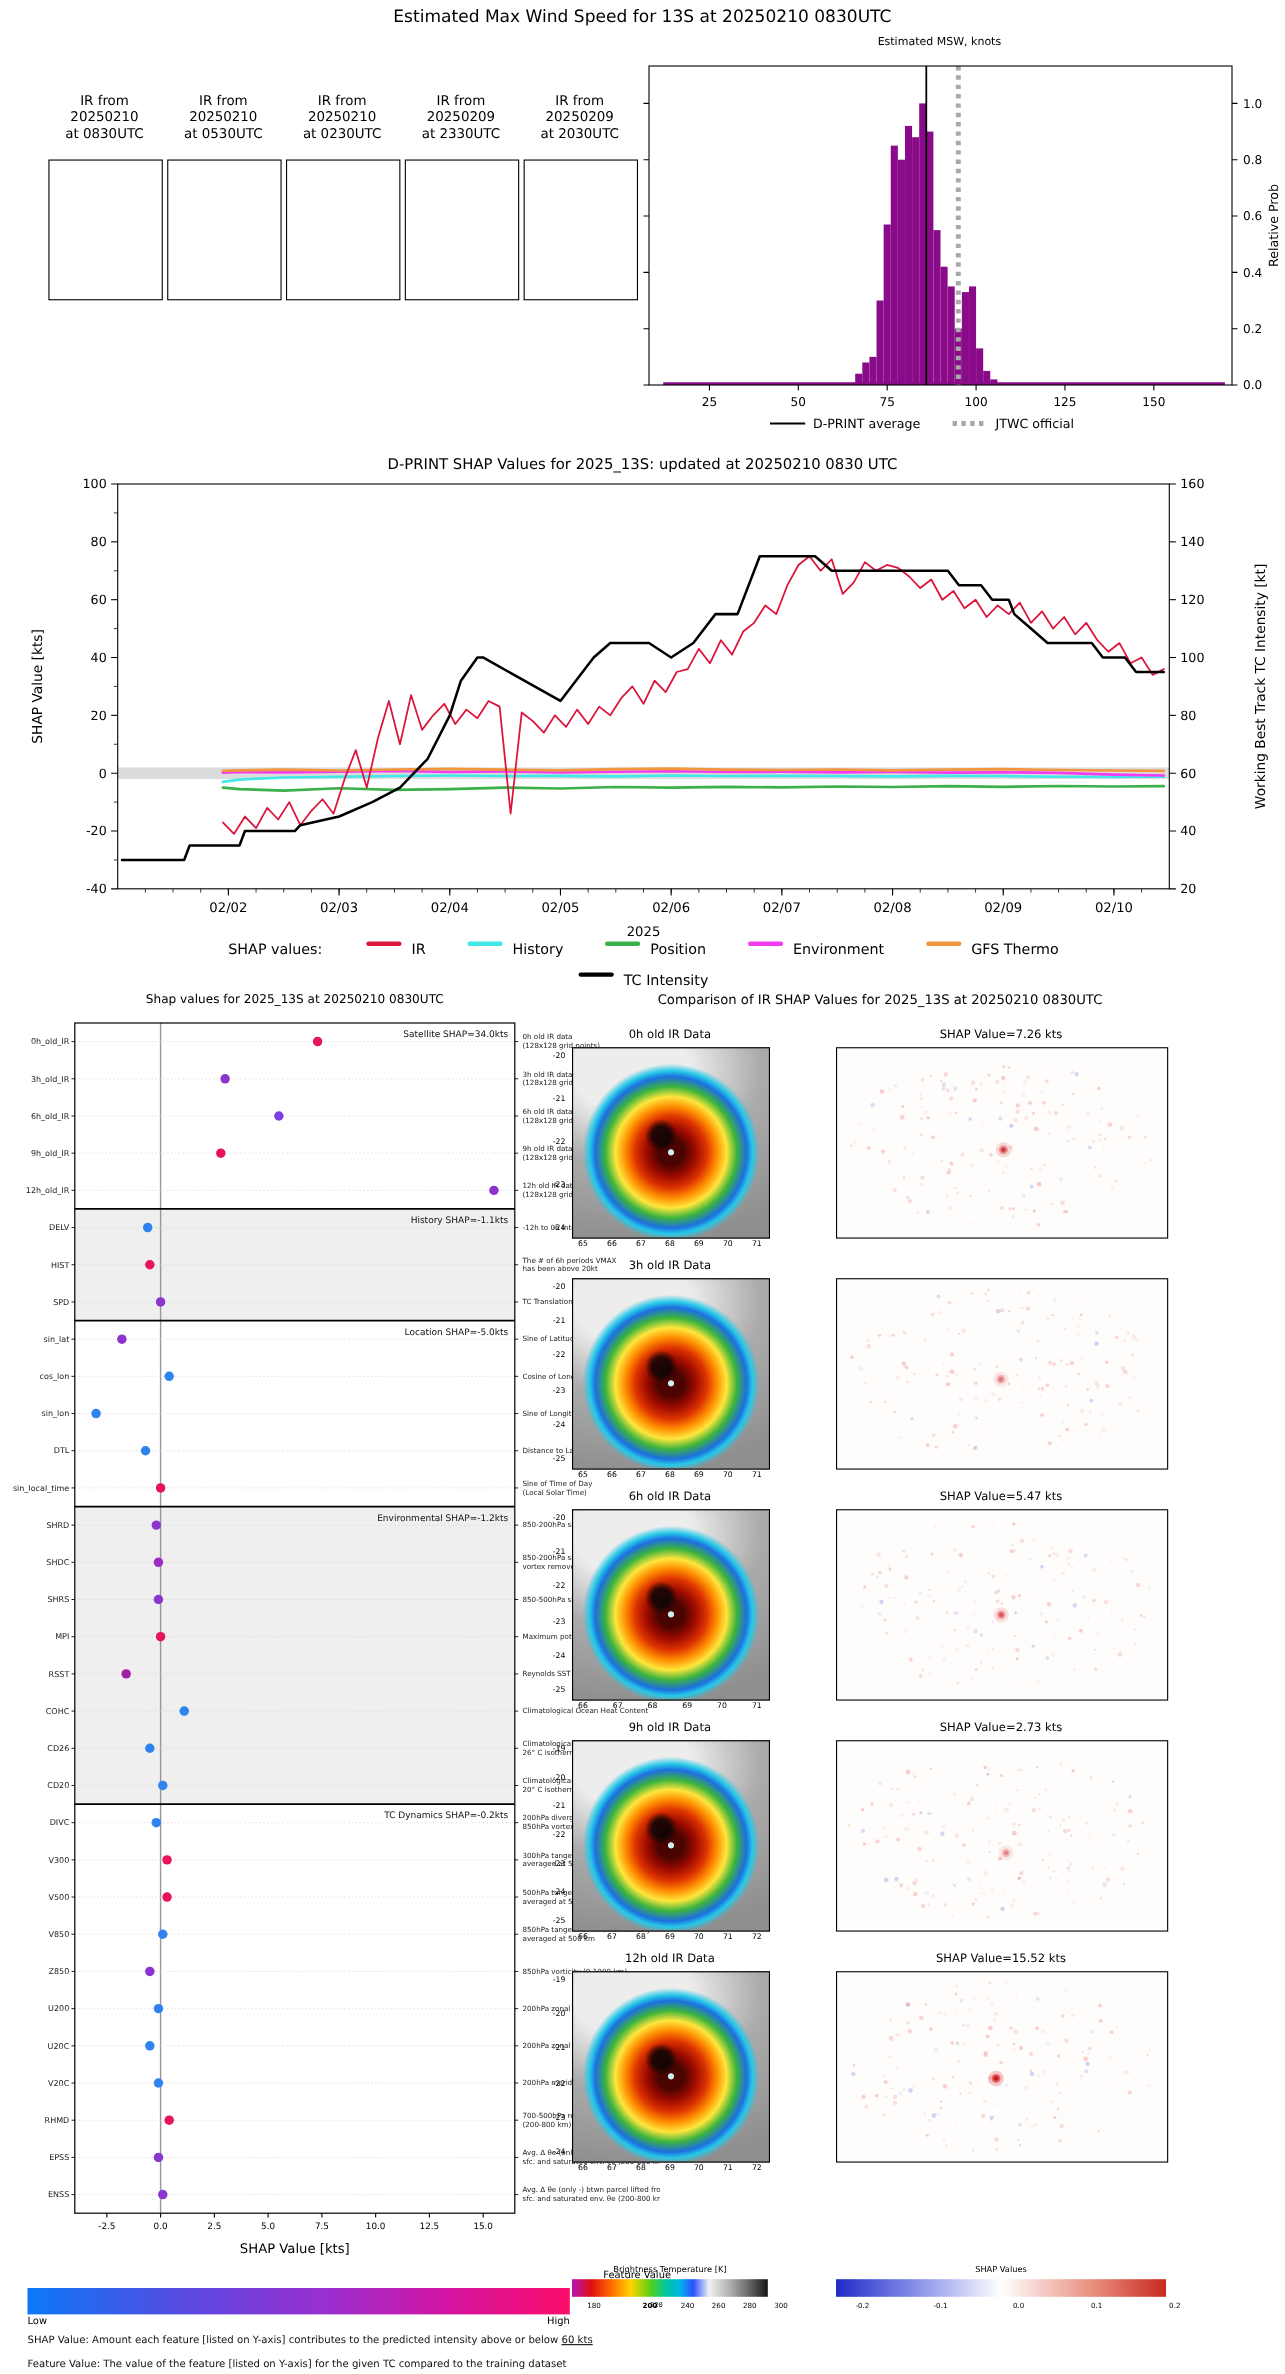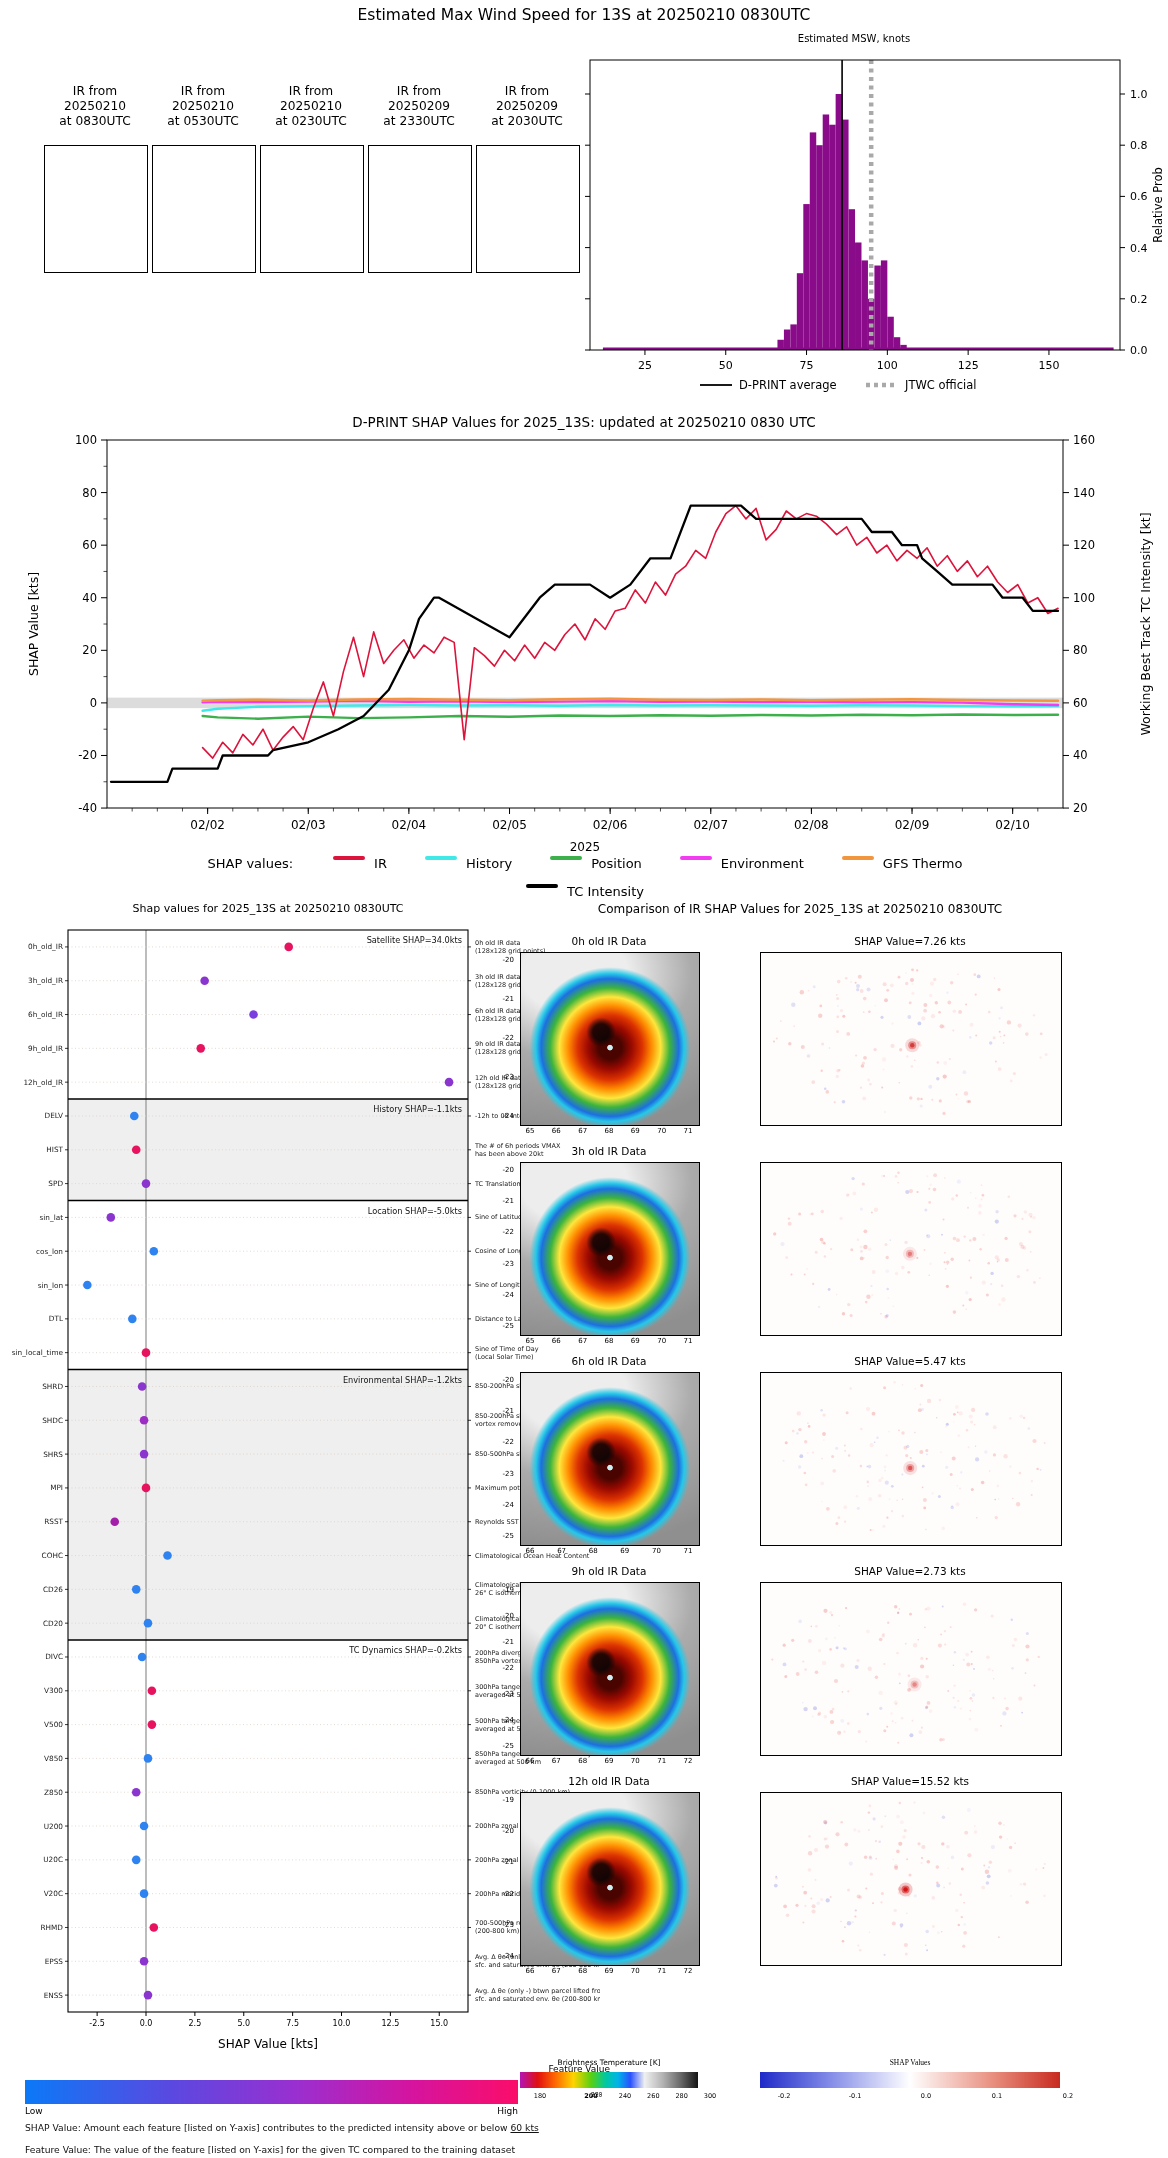--- a/index.html
+++ b/index.html
@@ -44,21 +44,21 @@
   #fv-bar{left:25px;top:2080px;width:493px;height:24px;
     background:linear-gradient(90deg,#0b79f7 0%,#5b48e0 30%,#9a2fd0 55%,#d414a0 78%,#fb0d69 100%);}
   #bt-bar{left:520px;top:2072px;width:178px;
     background:linear-gradient(90deg,#b414b4 0%,#e01010 10%,#ff6a00 20%,#ffd400 30%,#57d014 40%,#00c8a0 48%,#00b4e8 55%,#2a50ff 62%,#f0f0f0 70%,#b4b4b4 80%,#6a6a6a 90%,#141414 100%);}
   #shap-bar{left:760px;top:2072px;width:300px;
     background:linear-gradient(90deg,#1f2ac8 0%,#7d86e6 22%,#ffffff 50%,#e88d7d 78%,#c82a1f 100%);}
   #fv-label{left:410px;top:2064px;width:200px;text-align:right;font-size:9px;}
   #fv-low{left:25px;top:2106px;font-size:9px;}
   #fv-high{left:478px;top:2106px;width:40px;text-align:right;font-size:9px;}
   #bt-label{left:498px;top:2058px;width:222px;text-align:center;font-size:7.5px;}
-  #shapcb-label{left:760px;top:2058px;width:300px;text-align:center;font-size:7.5px;font-family:Liberation Serif, serif;}
+  #shapcb-label{left:760px;top:2058px;width:300px;text-align:center;font-size:7.5px;}
   .footnote{position:absolute;left:25px;font-size:9.2px;color:#111;}
   #fn1{top:2122px;}
   #fn2{top:2144px;}
   .u{text-decoration:underline;}
 </style>
 </head>
 <body>
 
 <div id="fig">
   <div class="abs center" id="top-title">Estimated Max Wind Speed for 13S at 20250210 0830UTC</div>

